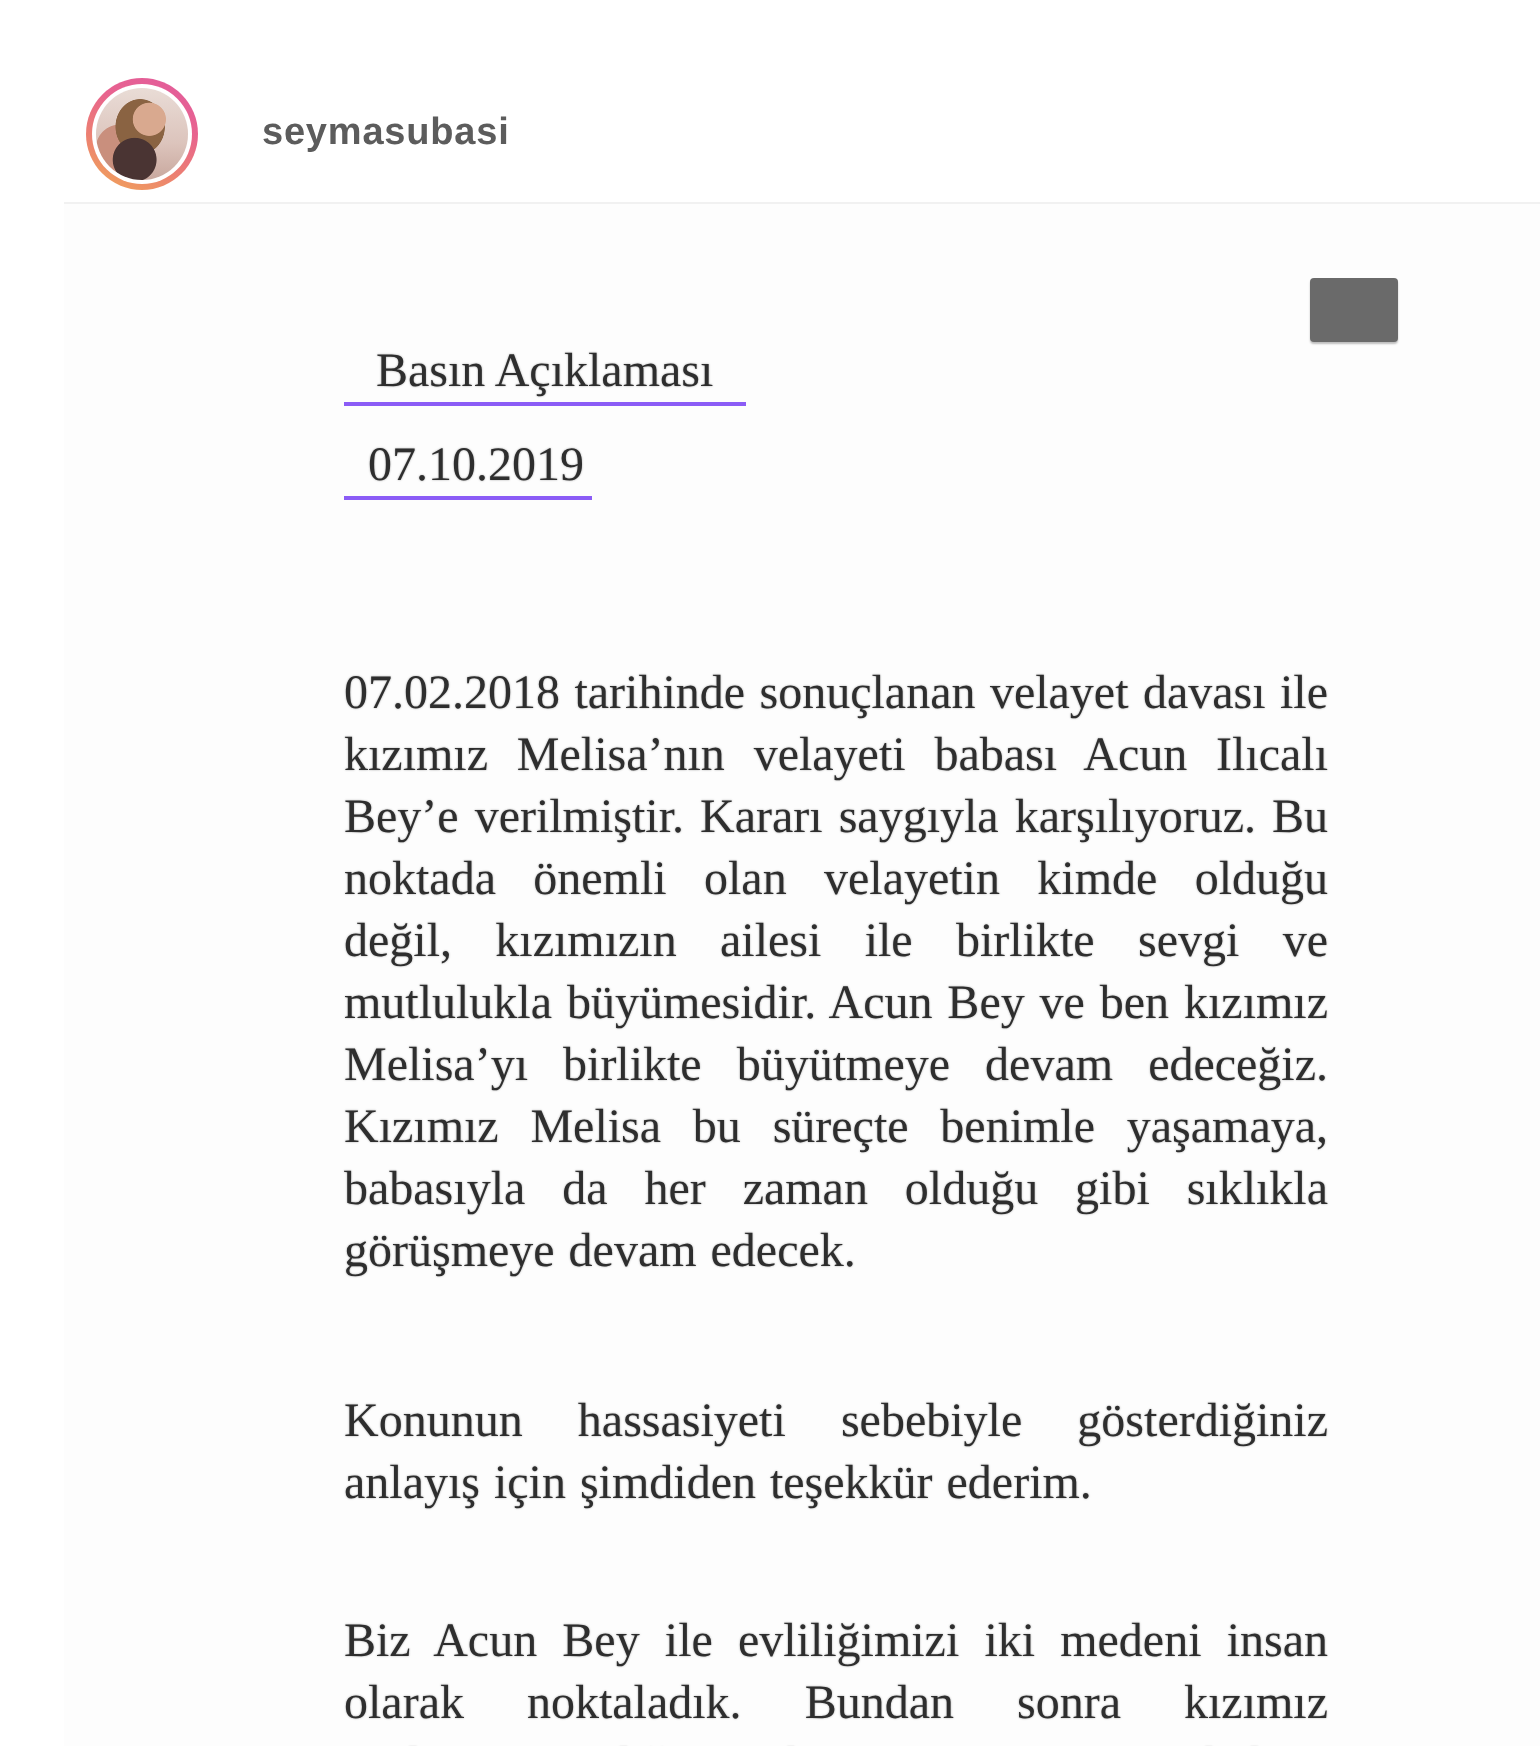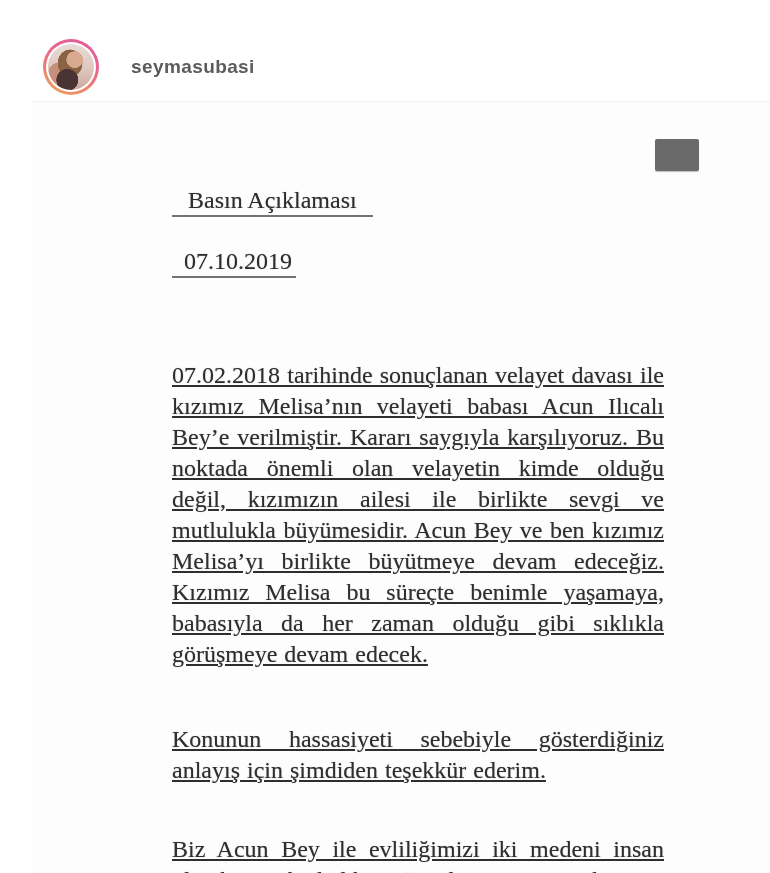--- a/index.html
+++ b/index.html
@@ -68,40 +68,39 @@
     width: 556px;
     font-family: "Liberation Serif", serif;
     font-size: 24px;
     line-height: 31px;
     color: #2e2e2e;
     text-shadow: 0 0 1px rgba(46,46,46,0.45);
   }
   .doc-title { line-height: 29px; }
   .u-line {
     display: inline-block;
-    border-bottom: 2px solid #737373;
+    border-bottom: 2px solid #8b5cf6;
     padding-bottom: 0px;
-    margin-top: 14px;
   }
   .u-date {
     padding-left: 12px;
     padding-right: 4px;
   }
   .dash-mark {
     position: absolute;
     left: 515px;
     top: 15px;
     width: 44px;
     height: 3px;
     border-radius: 2px;
     background: #6a6a6a;
     box-shadow: 0 1px 1px rgba(0,0,0,0.25);
   }
   .greeting { margin-top: 52px; }
-  .para { text-align: justify; word-spacing: 1px; text-decoration: underline; }
+  .para { text-align: justify; word-spacing: 1px; }
   .para-1 { margin-top: 50px; }
   .para-2 { margin-top: 16px; }
   .para-3 { margin-top: 22px; }
   .signature { margin-top: 60px; text-align: center; }
 </style>
 </head>
 <body>
 
 <div class="post-header">
   <div class="avatar-ring">

